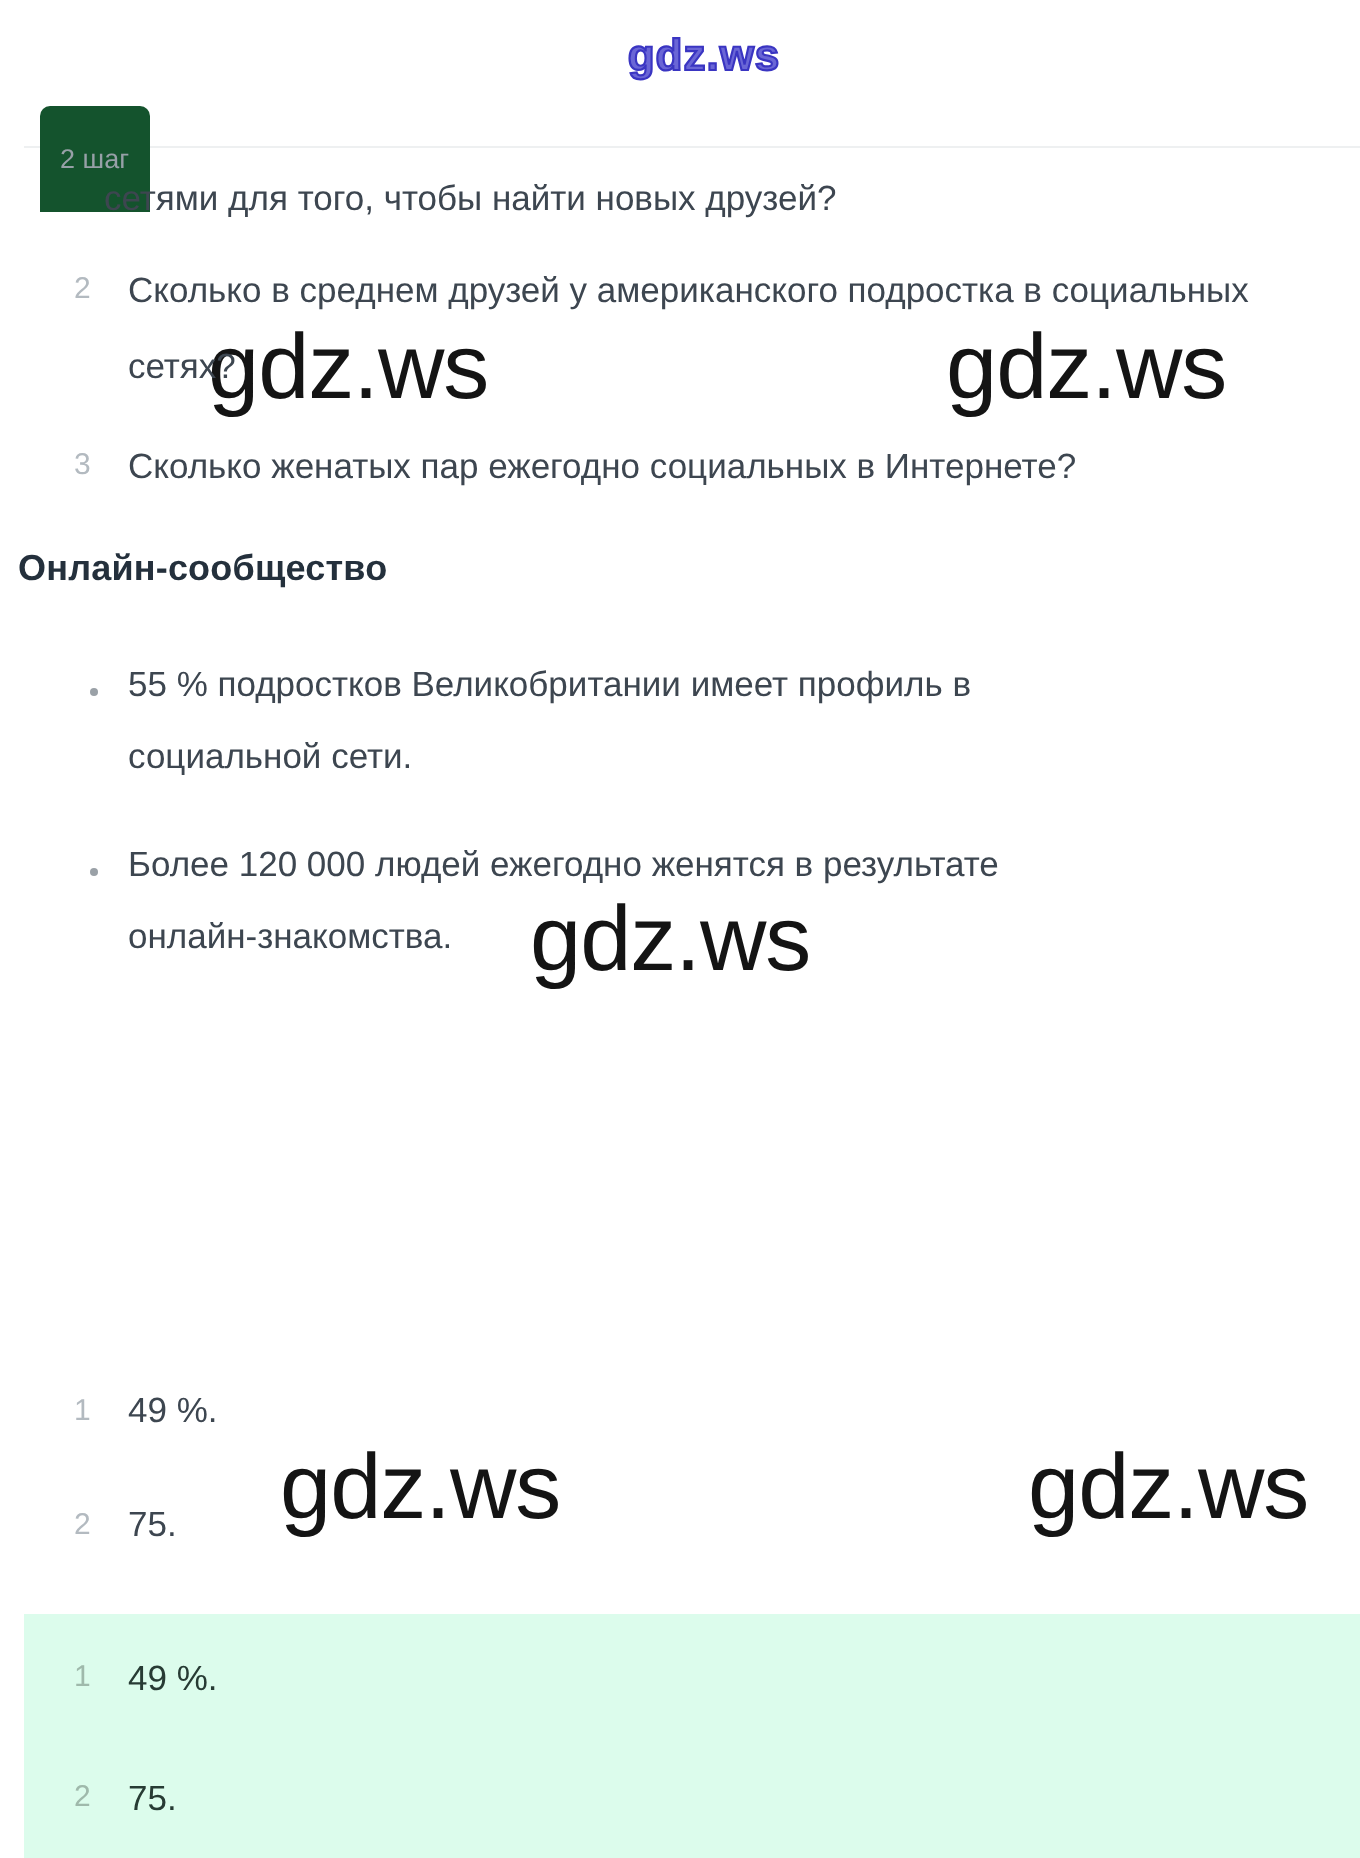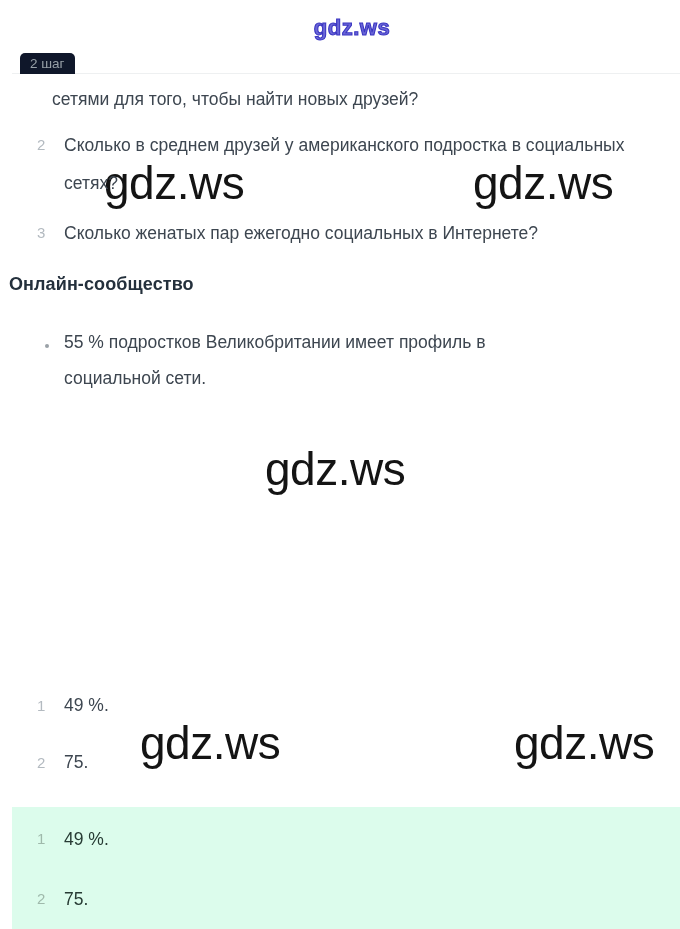--- a/index.html
+++ b/index.html
@@ -40,25 +40,25 @@
 
   
   .top-rule {
     position: absolute;
     top: 61px; left: 0; width: 680px;
     border-top: 1px solid #eef0f1;
   }
   .step-chip {
     position: absolute;
     top: 41px; left: 8px;
-    background: #0f172a;
+    background: #14532d;
     color: #97a0a7;
     font-size: 13.5px;
     line-height: 21px;
-    padding: 0 10px;
+    padding: 16px 10px;
     border-radius: 5px 5px 0 0;
   }
 
   
   .row { display: flex; align-items: flex-start; }
   .gut {
     flex: 0 0 36px;
     padding-left: 17px;
     color: #b3bac0;
     font-size: 15px;
@@ -150,20 +150,26 @@
 
 <div class="sec-heading">Онлайн-сообщество</div>
 
 <div class="bullets">
   <div class="row">
     <div class="dot-cell">
         <span class="dot"></span>
       </div>
     <div class="txt">55 % подростков Великобритании имеет профиль в социальной сети.</div>
   </div>
+  <div class="row">
+    <div class="dot-cell">
+        <span class="dot"></span>
+      </div>
+    <div class="txt">Более 120 000 людей ежегодно женятся в результате онлайн-знакомства.</div>
+  </div>
 </div>
 
 <div class="numbered">
   <div class="row">
     <div class="gut">1</div>
     <div class="txt">49 %.</div>
   </div>
   <div class="row">
     <div class="gut">2</div>
     <div class="txt">75.</div>

